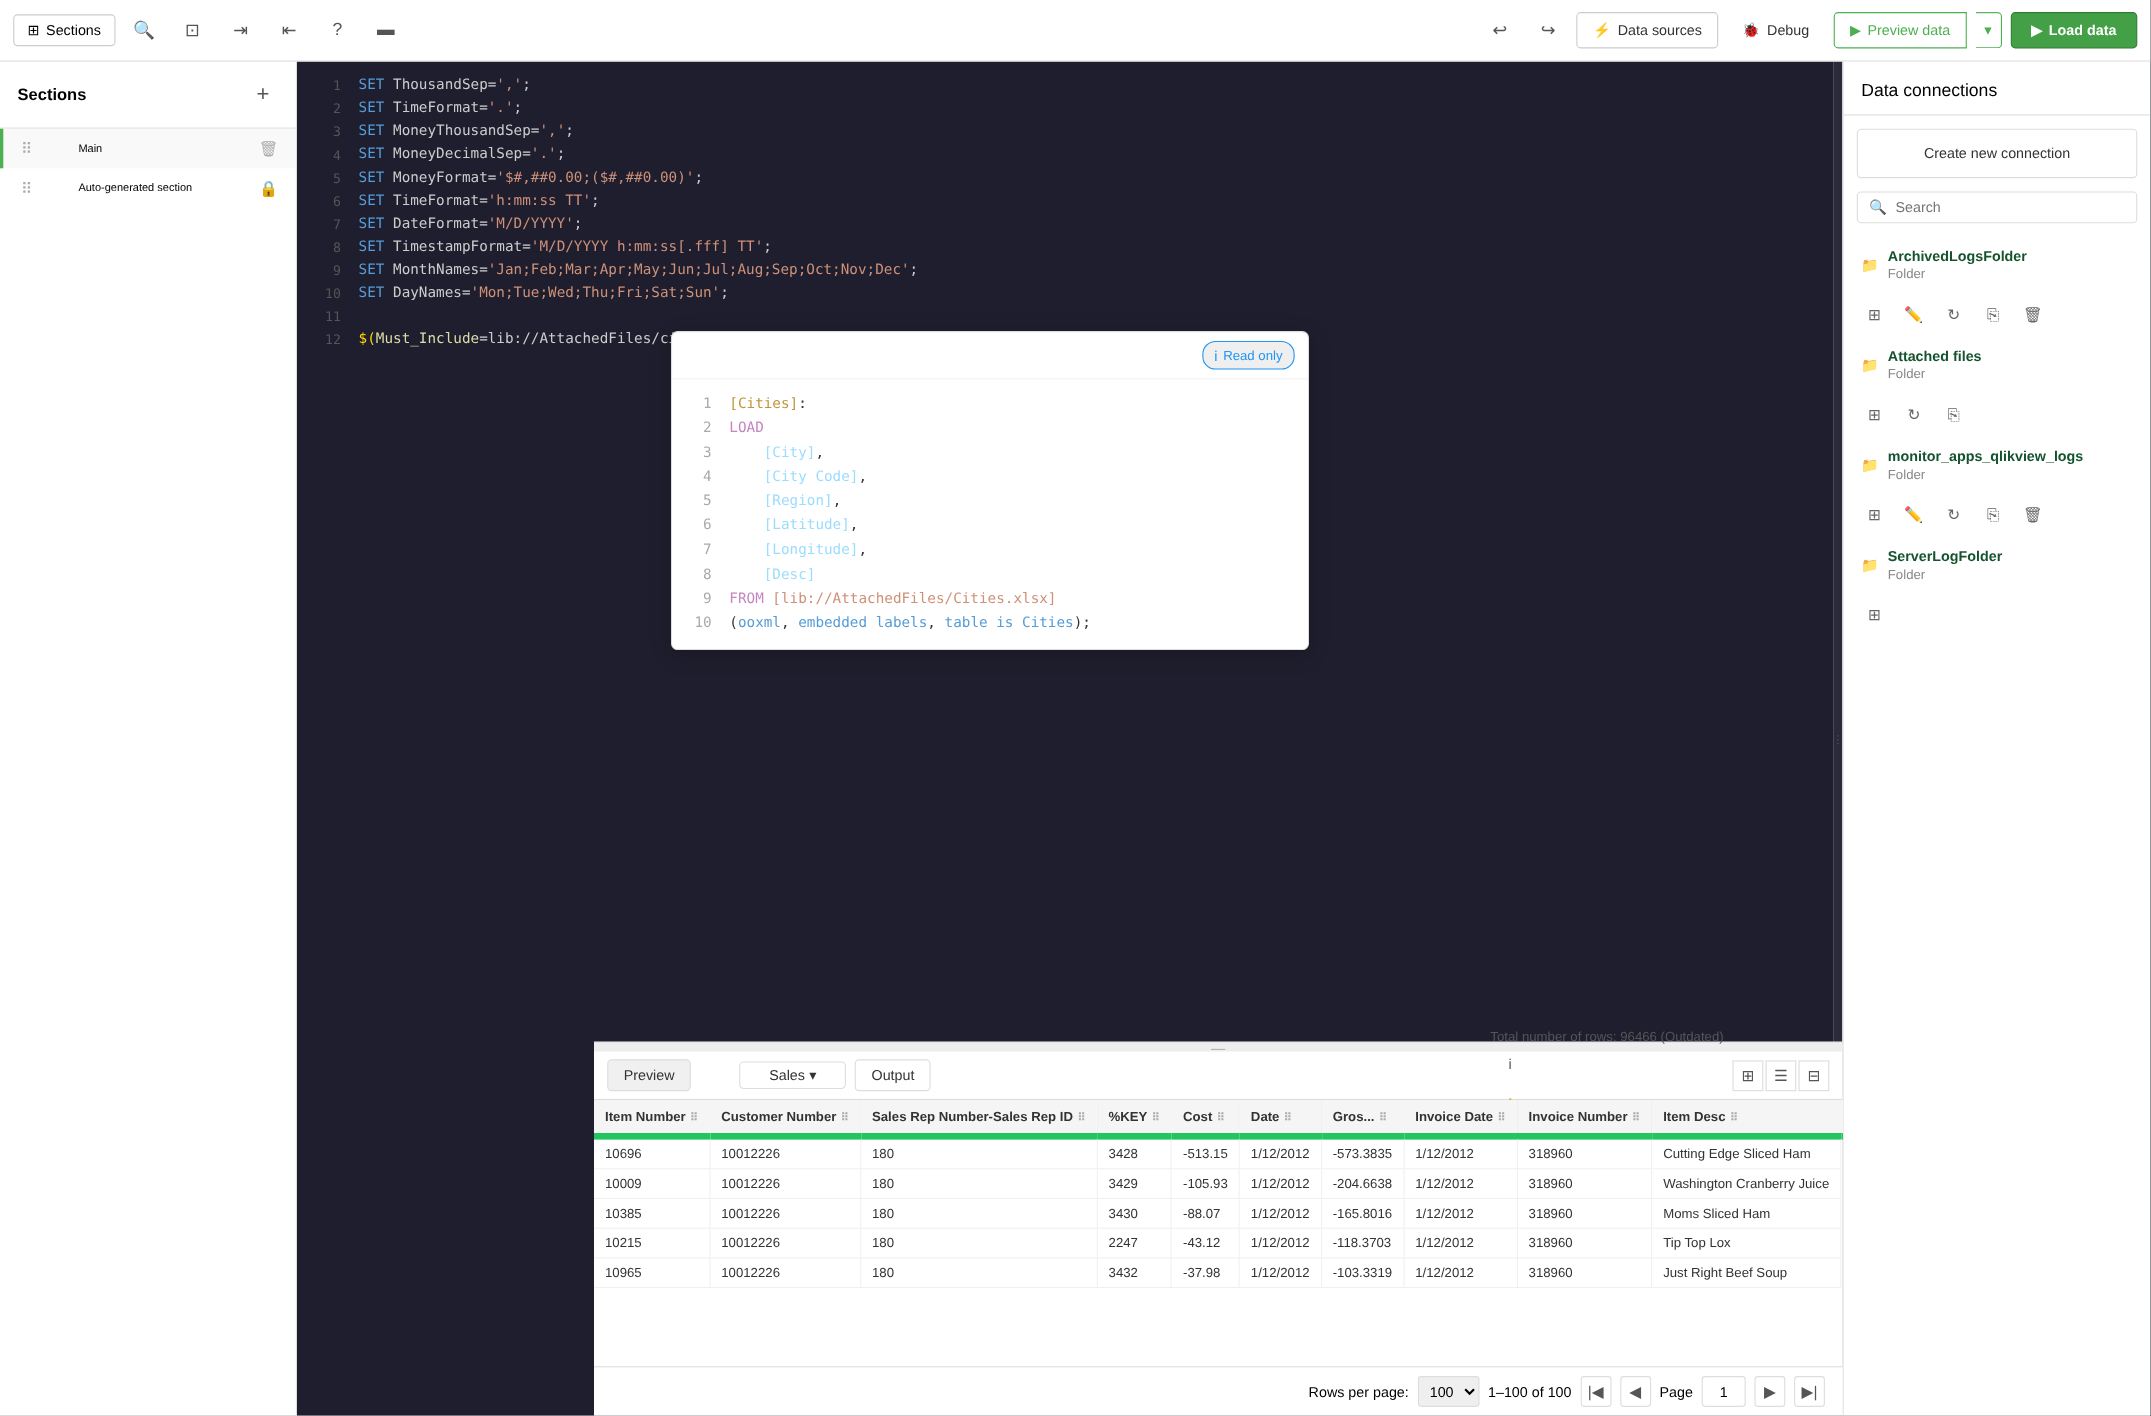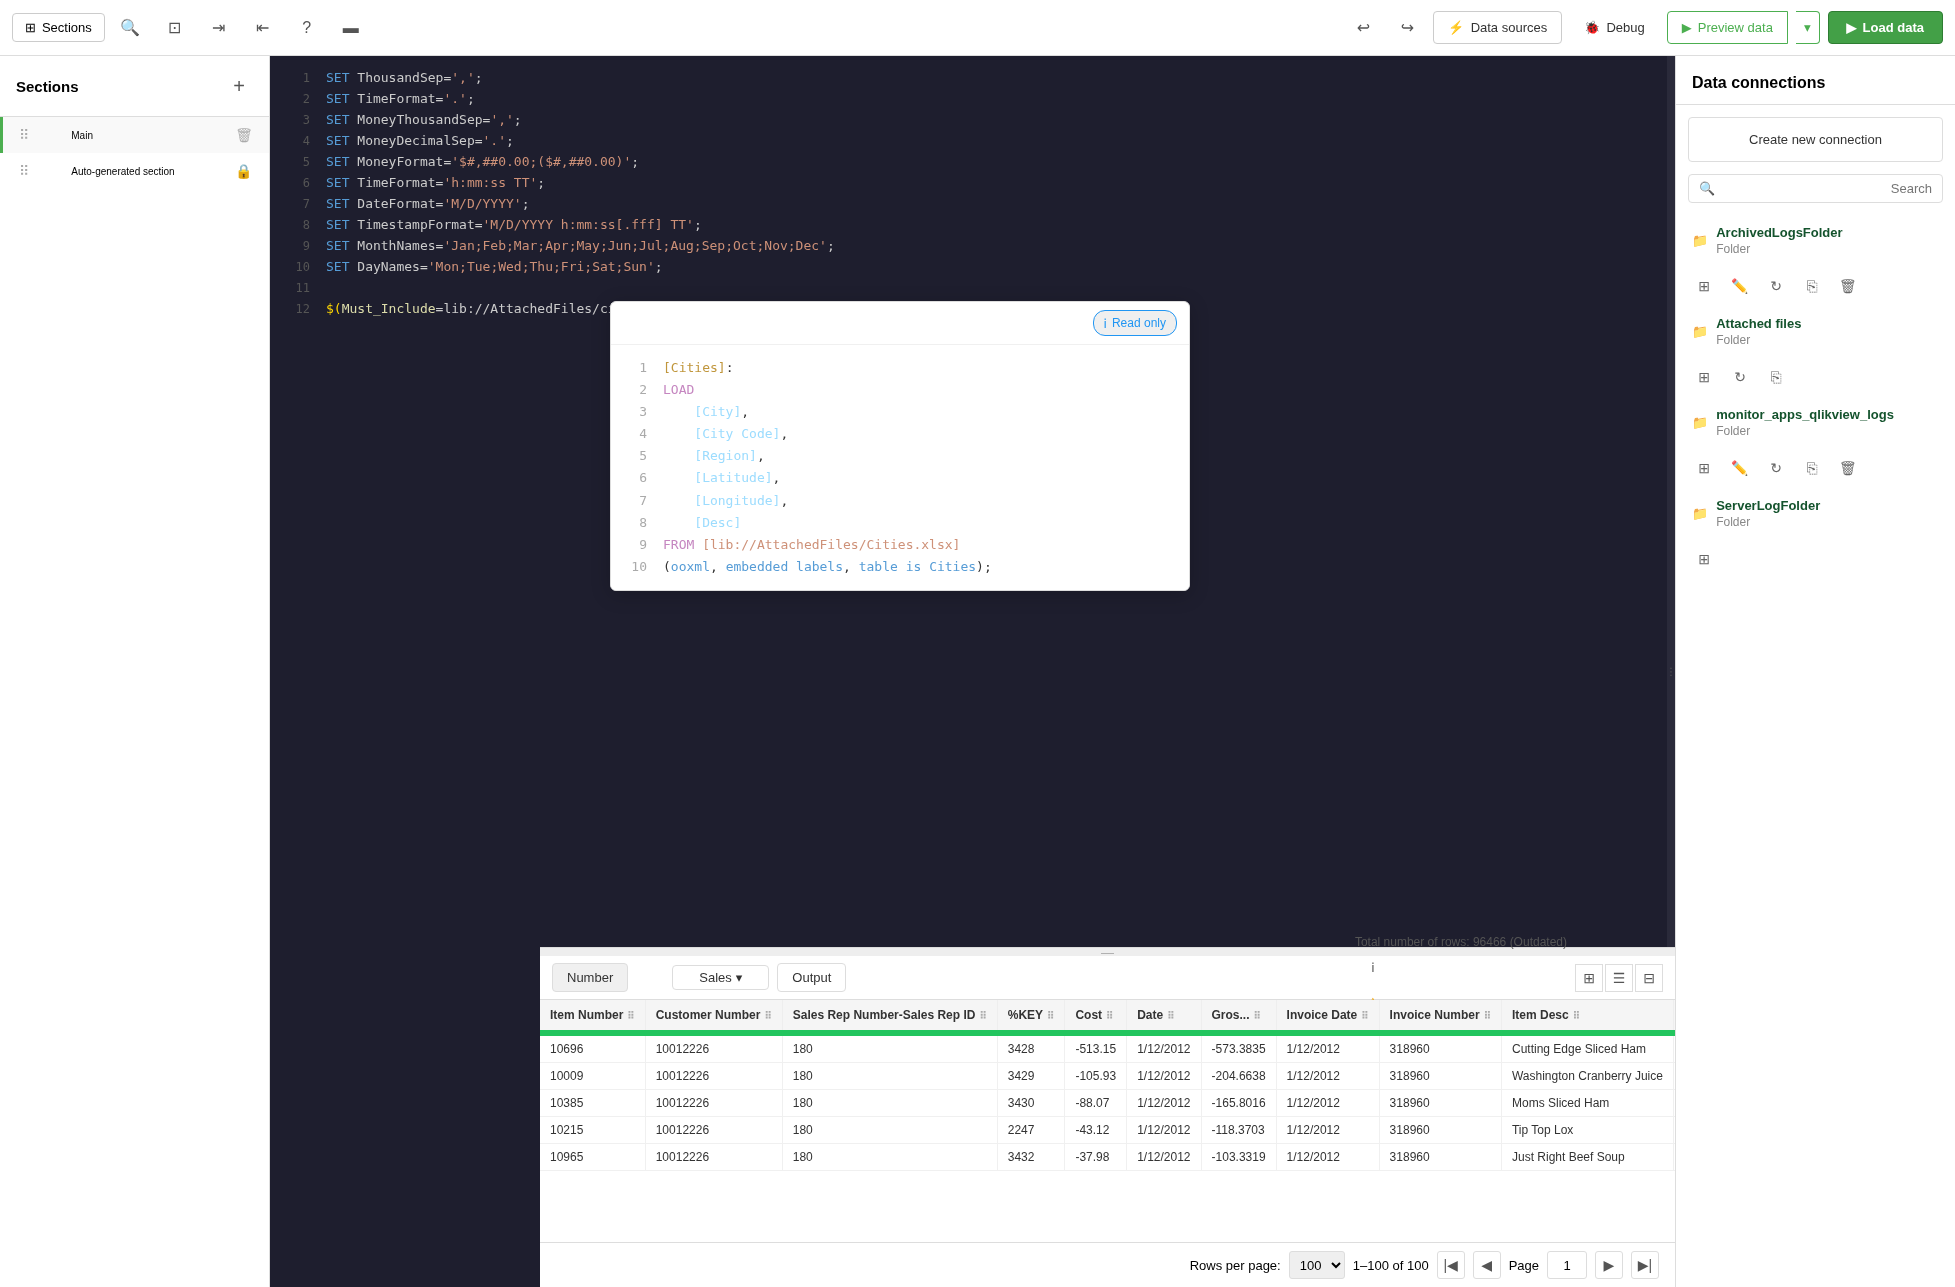--- a/index.html
+++ b/index.html
@@ -123,33 +123,33 @@
       width: 8px; background: #2a2a3a; cursor: col-resize; display: flex; align-items: center; justify-content: center;
       color: #555; font-size: 10px; flex-shrink: 0;
     }
 
     
     .right-panel {
       width: 280px; background: #fff; border-left: 1px solid #ddd; display: flex; flex-direction: column;
       flex-shrink: 0; overflow: hidden;
     }
     .right-panel-header {
-      padding: 18px 16px 12px; font-size: 16px; font-weight: 700; border-bottom: 1px solid #ddd;
+      padding: 18px 16px 12px; font-size: 16px; font-weight: 400; border-bottom: 1px solid #ddd;
     }
     .right-panel-content { flex: 1; overflow-y: auto; padding: 12px 0; }
     .btn-create-connection {
       margin: 0 12px 12px; width: calc(100% - 24px); padding: 14px; border: 1px solid #ddd;
       border-radius: 4px; background: #fff; cursor: pointer; font-size: 13px; color: #333;
     }
     .search-box {
       display: flex; align-items: center; gap: 8px; border: 1px solid #ddd; border-radius: 4px;
       margin: 0 12px 12px; padding: 6px 10px;
     }
     .search-box input {
-      border: none; outline: none; flex: 1; font-size: 13px; color: #737373; text-align: right;
+      border: none; outline: none; flex: 1; font-size: 13px; color: #737373;
     }
     .connection-item { padding: 10px 16px; }
     .connection-name { font-size: 13px; font-weight: 600; color: #14532d; margin-bottom: 2px; }
     .connection-type { font-size: 12px; color: #888; }
     .connection-actions {
       display: flex; gap: 4px; padding: 4px 12px;
     }
     .conn-action-btn {
       width: 32px; height: 32px; border: none; background: transparent; cursor: pointer;
       display: flex; align-items: center; justify-content: center; color: #666; font-size: 14px;
@@ -457,21 +457,21 @@
         <div class="connection-actions">
           <button class="conn-action-btn" title="Select">⊞</button>
         </div>
       </div>
     </div>
 
     <div class="bottom-panel" style="height:340px;">
       <div class="resize-handle-h">—</div>
       <div class="bottom-tabs">
         <button class="tab-btn active">
-          <span>Number</span>
+          <span>Preview</span>
         </button>
         <div class="tab-dropdown">
           <span>Sales</span>
           <span>▾</span>
         </div>
         <button class="tab-btn">
           <span>Output</span>
         </button>
         <div class="tab-spacer"></div>
         <span class="rows-info">

